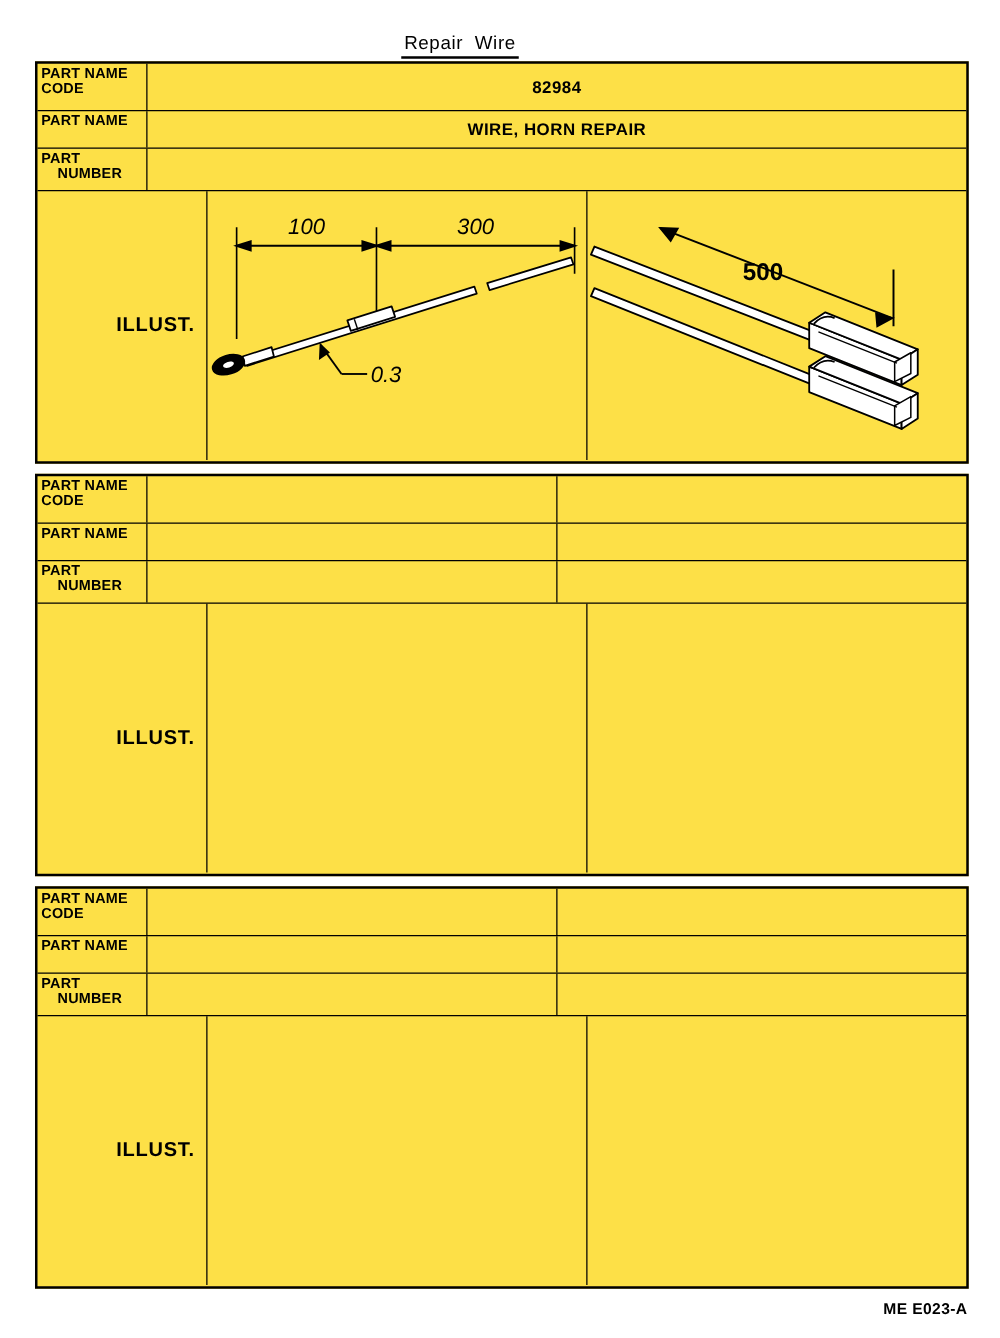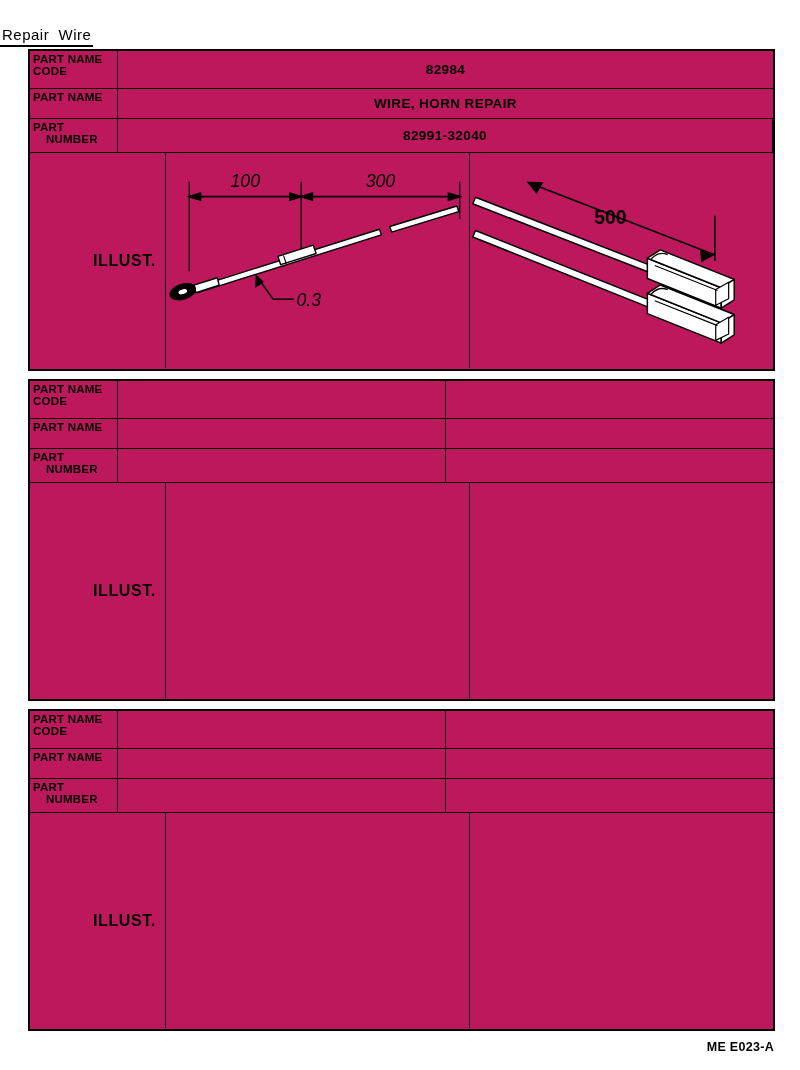--- a/index.html
+++ b/index.html
@@ -15,39 +15,40 @@
     color: #000000;
     overflow: hidden;
   }
 
   
   #page-title {
     position: absolute;
     left: 0;
     top: 26px;
     width: 736px;
+    text-align: center;
     font-size: 15px;
     font-weight: 400;
     letter-spacing: 0.5px;
   }
   #page-title .ttl-inner {
     display: inline-block;
     border-bottom: 2px solid #000;
     padding: 0 2px 2px 2px;
     white-space: pre;
   }
 
   
   .block {
     position: absolute;
     left: 28px;
     width: 747px;
     border: 2px solid #000;
     box-sizing: border-box;
-    background: #be185d;
+    background: #fde047;
   }
   #block-1 { top: 49px;  height: 322px; }
   #block-2 { top: 379px; height: 322px; }
   #block-3 { top: 709px; height: 322px; }
 
   .row {
     display: flex;
     width: 100%;
     box-sizing: border-box;
     border-bottom: 1.5px solid #000;
@@ -136,21 +137,20 @@
     <div class="cell-data">82984</div>
   </div>
 
   <div class="row r-name">
     <div class="cell-label">PART NAME</div>
     <div class="cell-data">WIRE, HORN REPAIR</div>
   </div>
 
   <div class="row r-number">
     <div class="cell-label lbl-number"><span>PART</span><br><span class="ind">NUMBER</span></div>
-    <div class="cell-data col-left">82991-32040</div>
   </div>
 
   <div class="row r-illust row-illust">
     <div class="cell-label lbl-illust">ILLUST.</div>
 
     <div class="cell-illust col-left">
       <svg class="illust-svg" viewBox="0 0 325 213" preserveAspectRatio="xMidYMid meet">
 
         <g stroke="#000" stroke-width="1.4" fill="none">
           <line x1="25" y1="22" x2="25" y2="118"></line>

